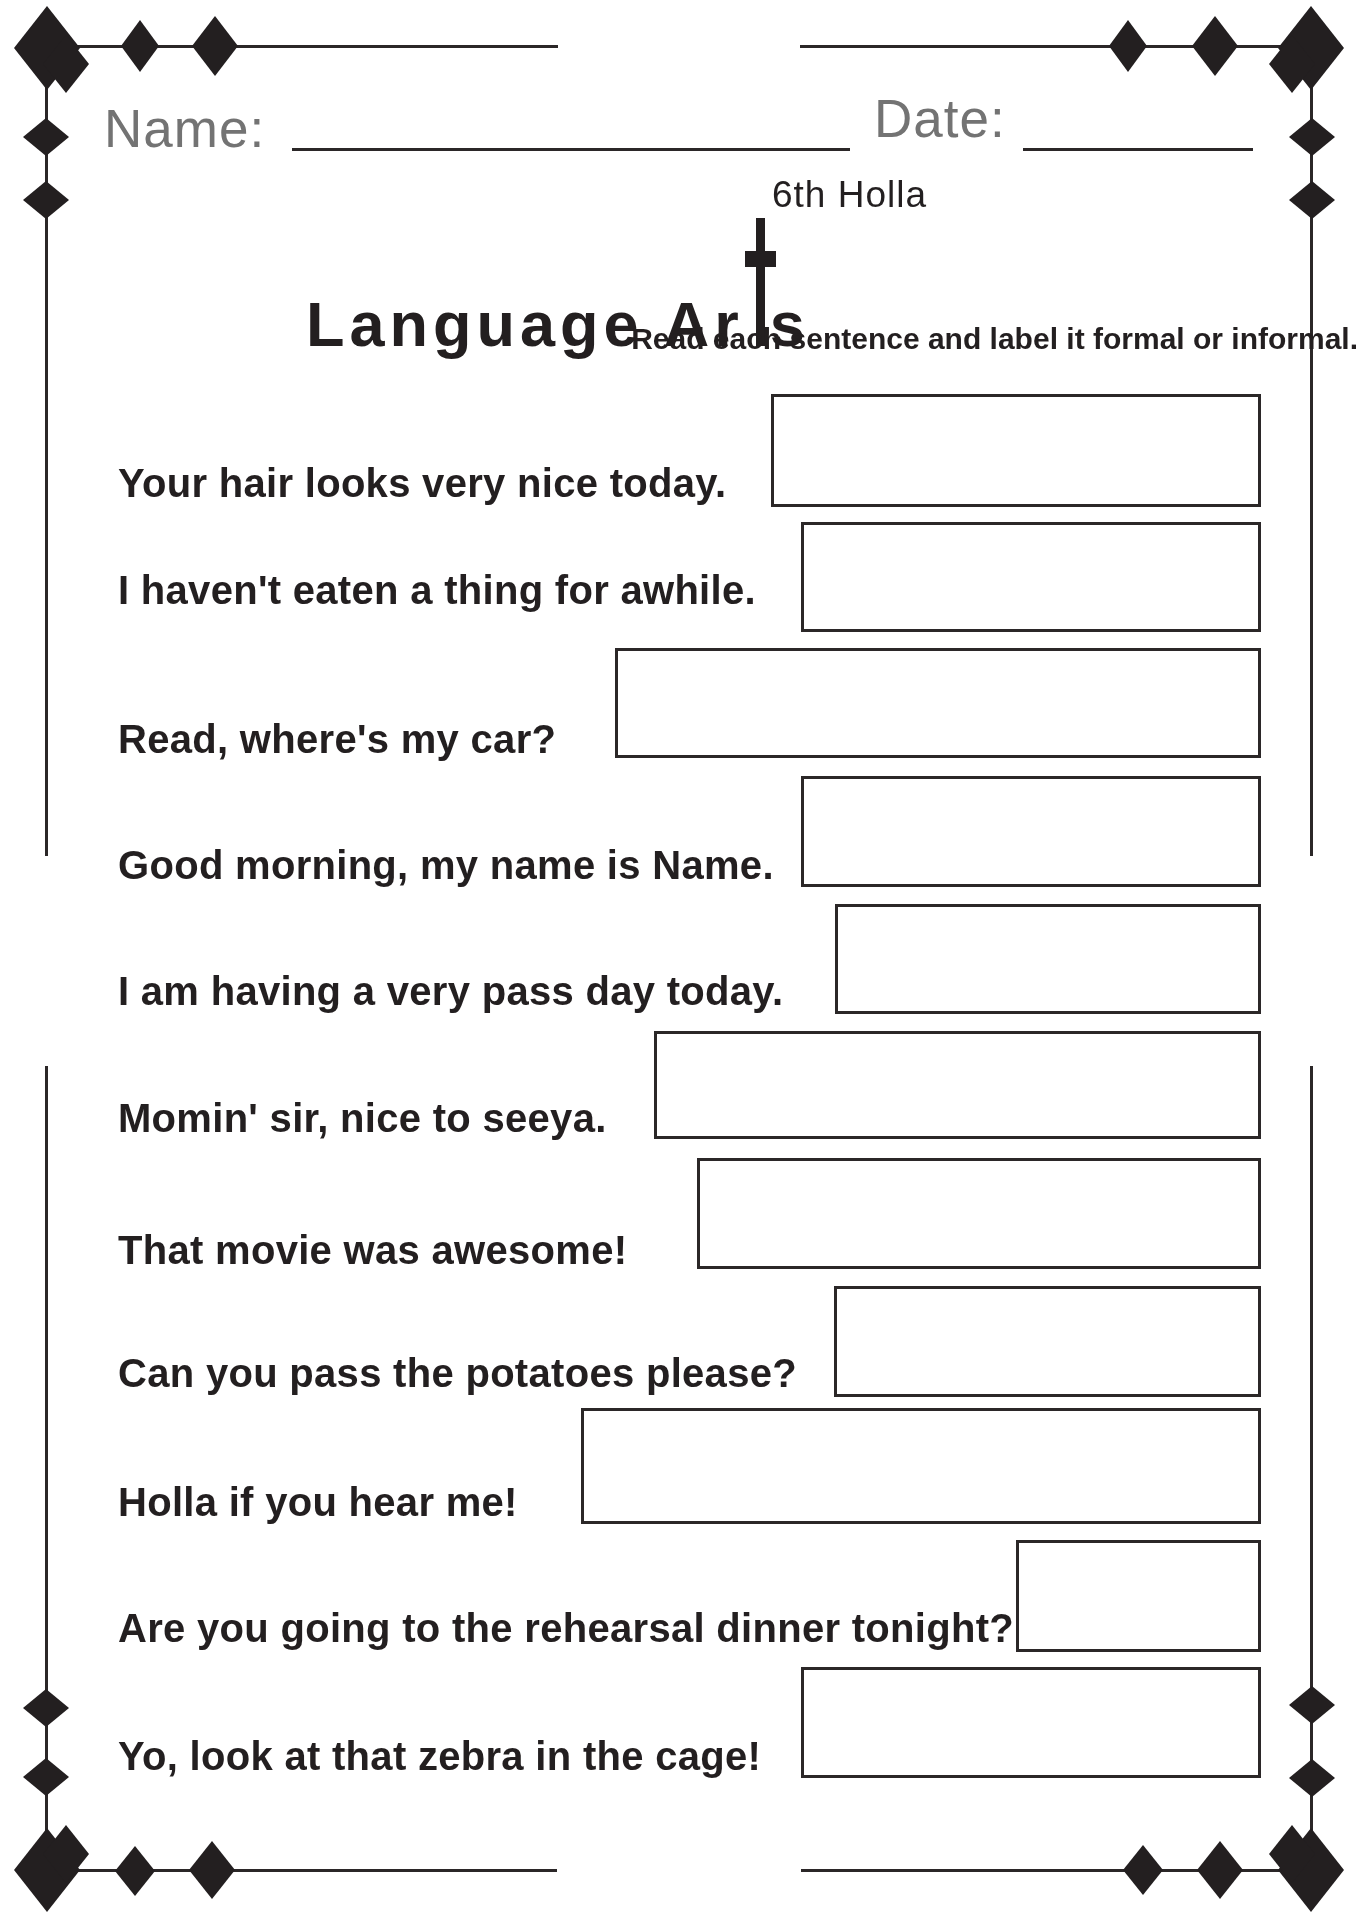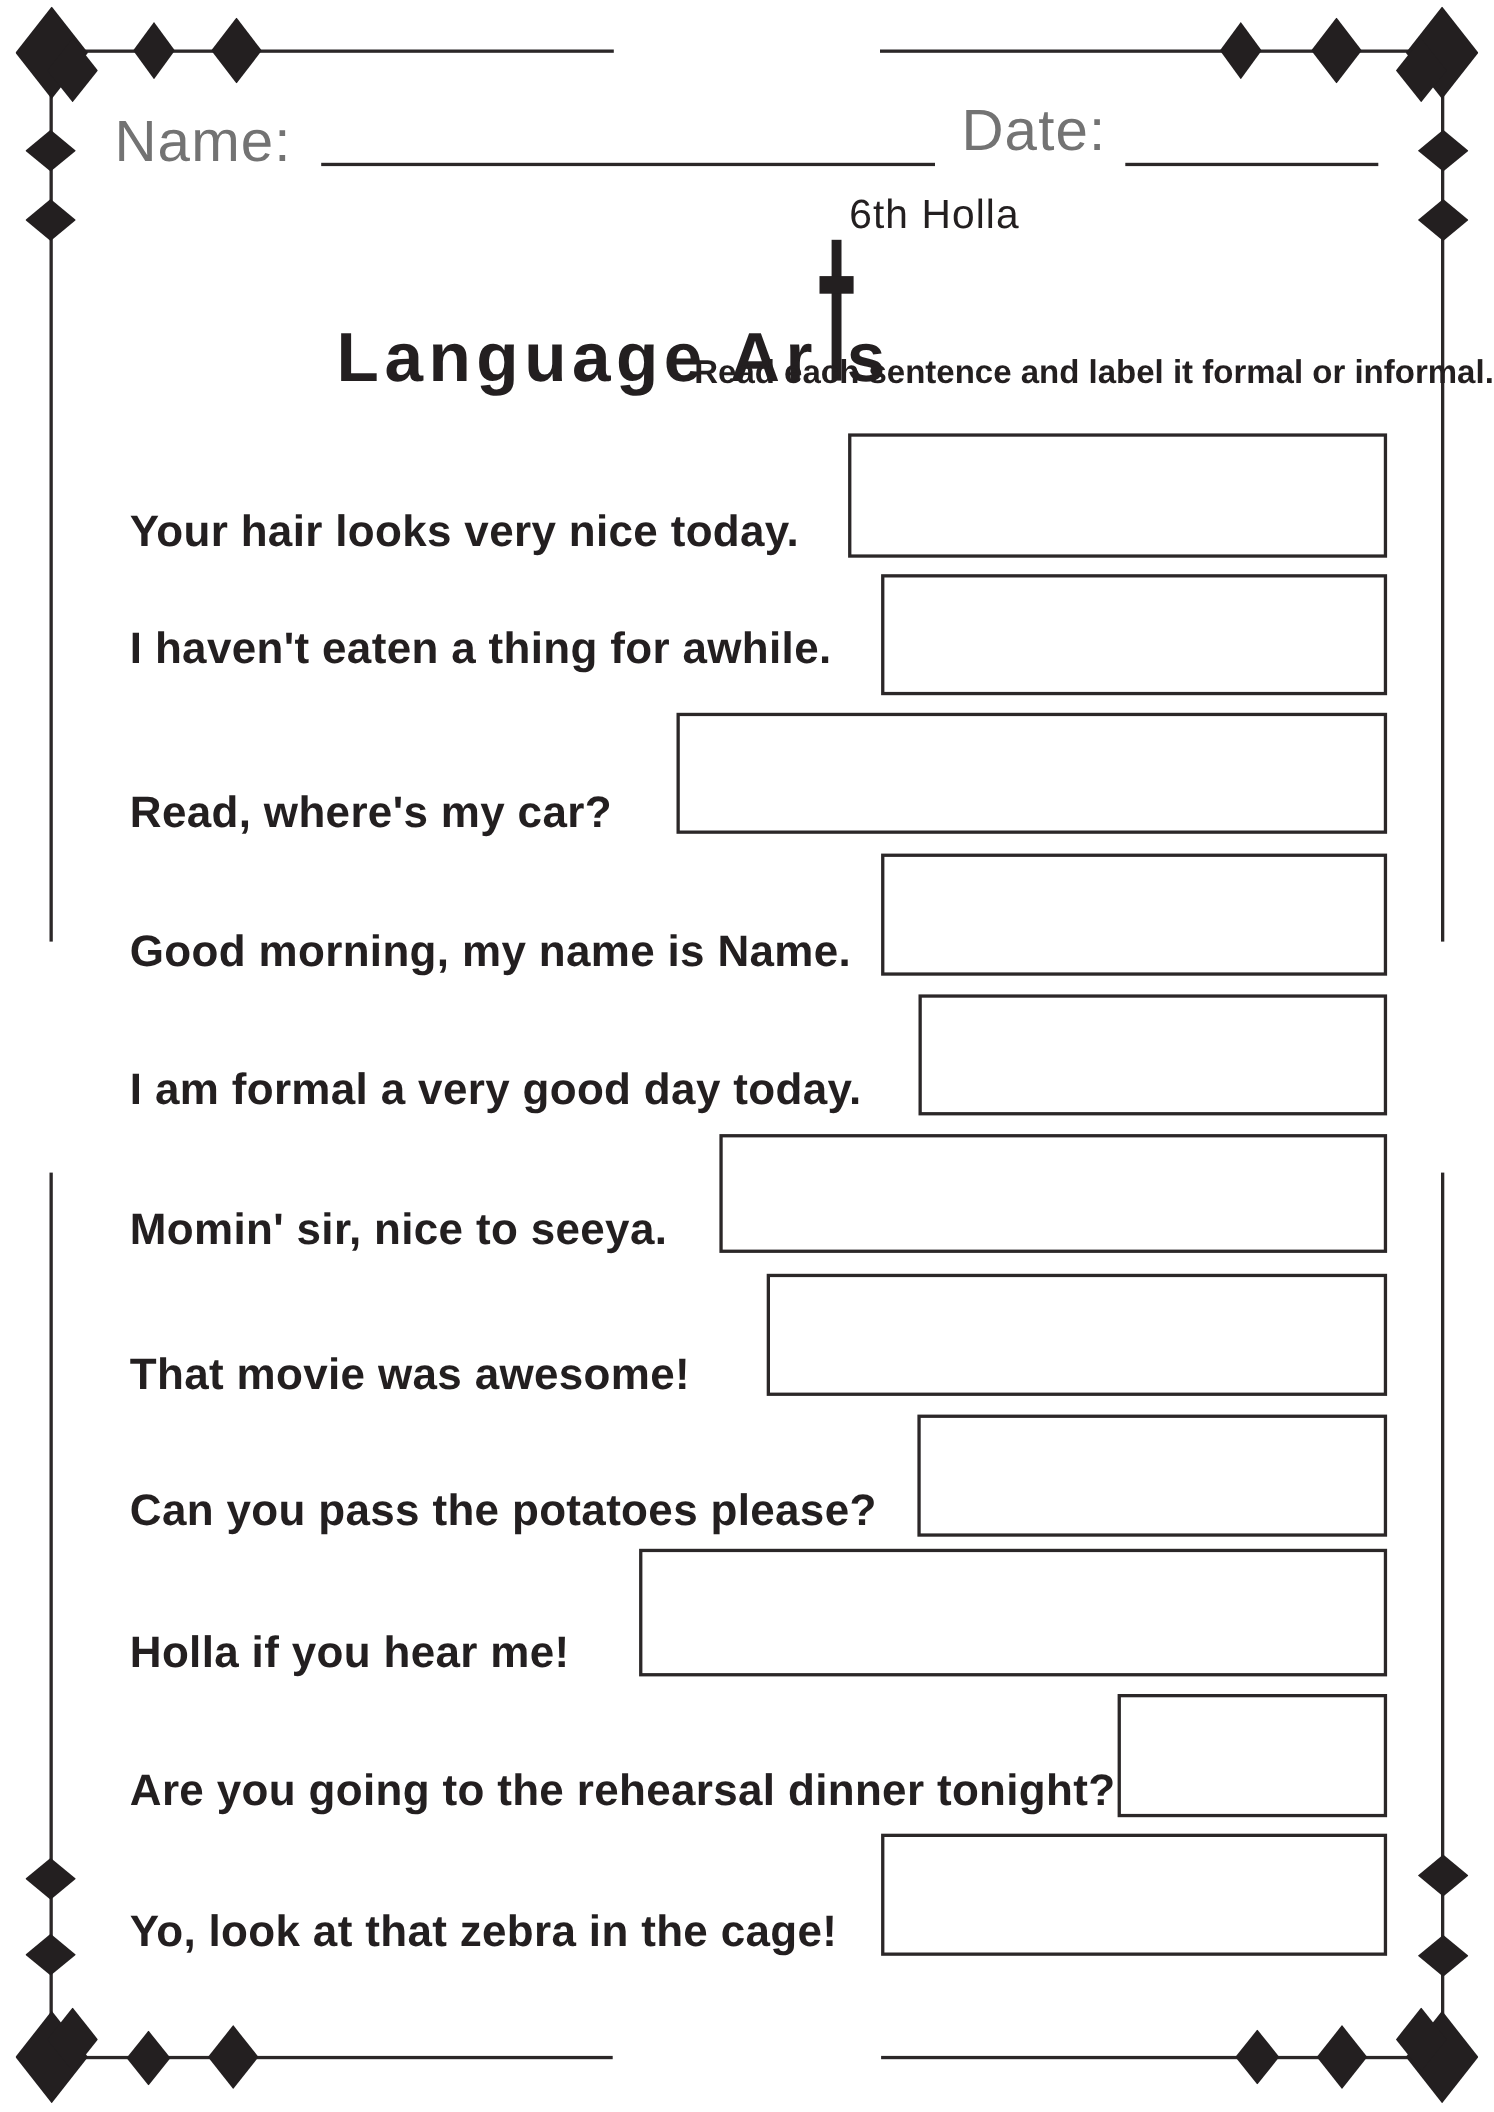--- a/index.html
+++ b/index.html
@@ -105,21 +105,21 @@
 
 <div class="sentence" style="top:564px">I haven't eaten a thing for awhile.</div>
 <div class="answer-box" style="left:801px;top:522px;width:460px;height:110px;"></div>
 
 <div class="sentence" style="top:713px">Read, where's my car?</div>
 <div class="answer-box" style="left:615px;top:648px;width:646px;height:110px;"></div>
 
 <div class="sentence" style="top:839px">Good morning, my name is Name.</div>
 <div class="answer-box" style="left:801px;top:776px;width:460px;height:111px;"></div>
 
-<div class="sentence" style="top:965px">I am formal a very good day today.</div>
+<div class="sentence" style="top:965px">I am having a very pass day today.</div>
 <div class="answer-box" style="left:835px;top:904px;width:426px;height:110px;"></div>
 
 <div class="sentence" style="top:1092px">Momin' sir, nice to seeya.</div>
 <div class="answer-box" style="left:654px;top:1031px;width:607px;height:108px;"></div>
 
 <div class="sentence" style="top:1224px">That movie was awesome!</div>
 <div class="answer-box" style="left:697px;top:1158px;width:564px;height:111px;"></div>
 
 <div class="sentence" style="top:1347px">Can you pass the potatoes please?</div>
 <div class="answer-box" style="left:834px;top:1286px;width:427px;height:111px;"></div>

